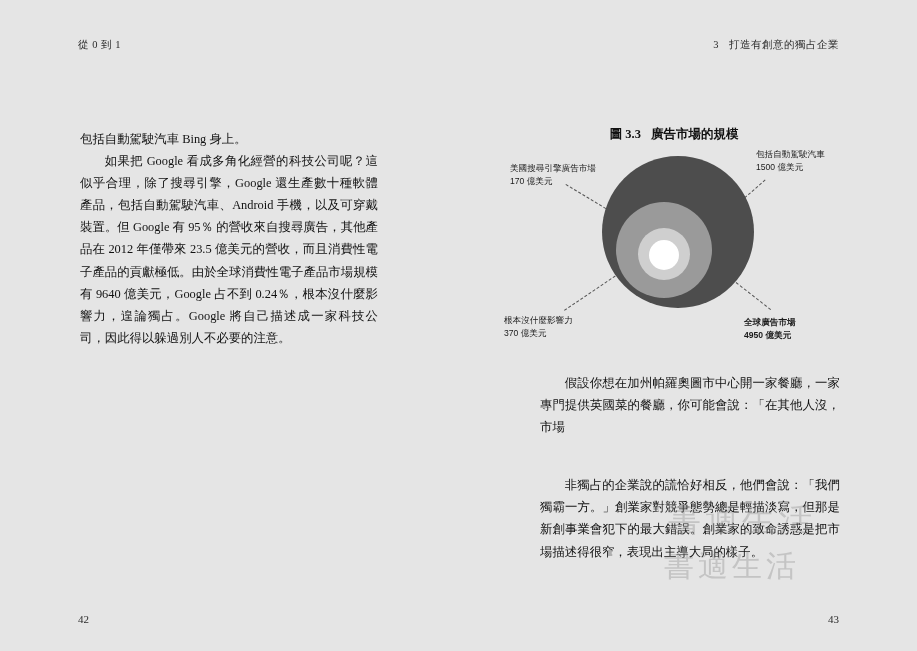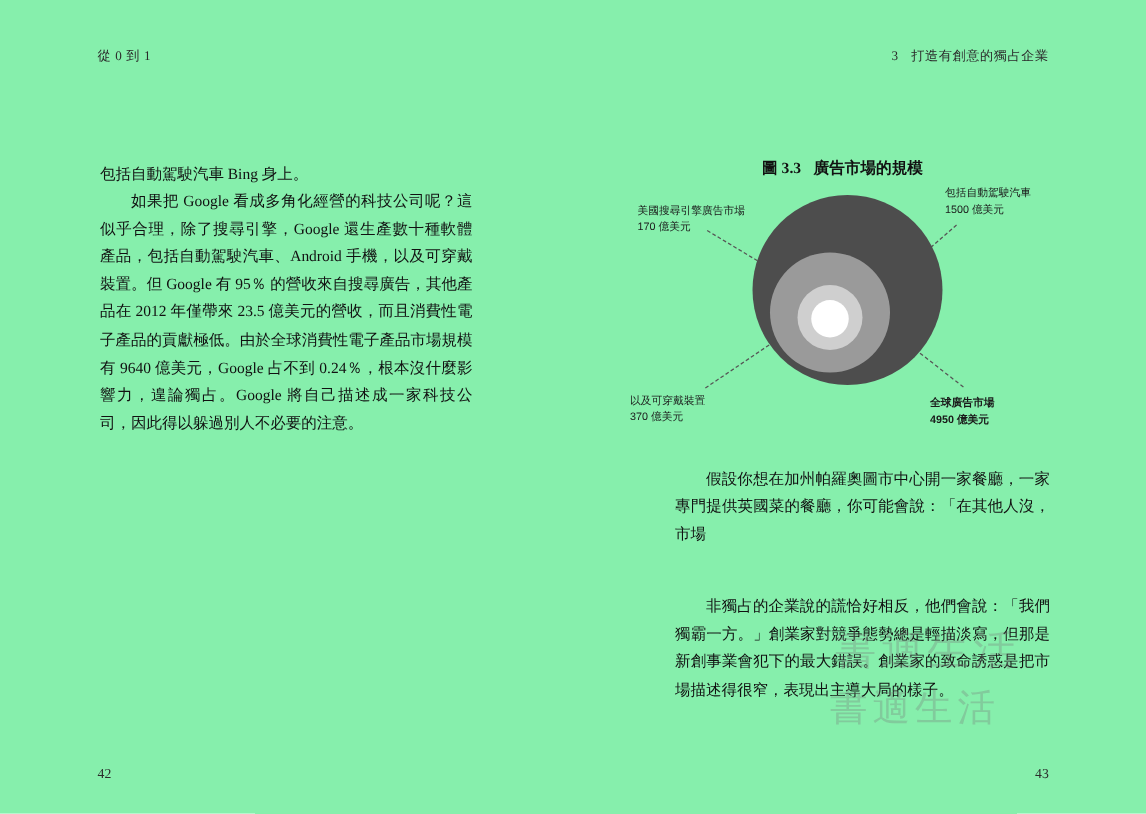--- a/index.html
+++ b/index.html
@@ -8,21 +8,21 @@
     background: #ffffff;
   }
   body {
     font-family: "Liberation Serif", "DejaVu Serif", serif;
     color: #1a1a1a;
   }
   #page {
     position: relative;
     width: 917px;
     height: 651px;
-    background: #86efac;
+    background: #e5e5e5;
     overflow: hidden;
   }
 
   
   .runhead {
     position: absolute;
     top: 38px;
     font-size: 10.5px;
     color: #2b2b2b;
     letter-spacing: 0.5px;
@@ -188,21 +188,21 @@
 
     <div class="lbl lbl-search">
       <div>美國搜尋引擎廣告市場</div>
       <div>170 億美元</div>
     </div>
     <div class="lbl lbl-ustotal">
       <div>包括自動駕駛汽車</div>
       <div>1500 億美元</div>
     </div>
     <div class="lbl lbl-net">
-      <div>以及可穿戴裝置</div>
+      <div>根本沒什麼影響力</div>
       <div>370 億美元</div>
     </div>
     <div class="lbl lbl-global">
       <div>全球廣告市場</div>
       <div>4950 億美元</div>
     </div>
   </div>
 
   <div class="col col-right">
     <p class="para indent">假設你想在加州帕羅奧圖市中心開一家餐廳，一家專門提供英國菜的餐廳，你可能會說：「在其他人沒，市場</p>

